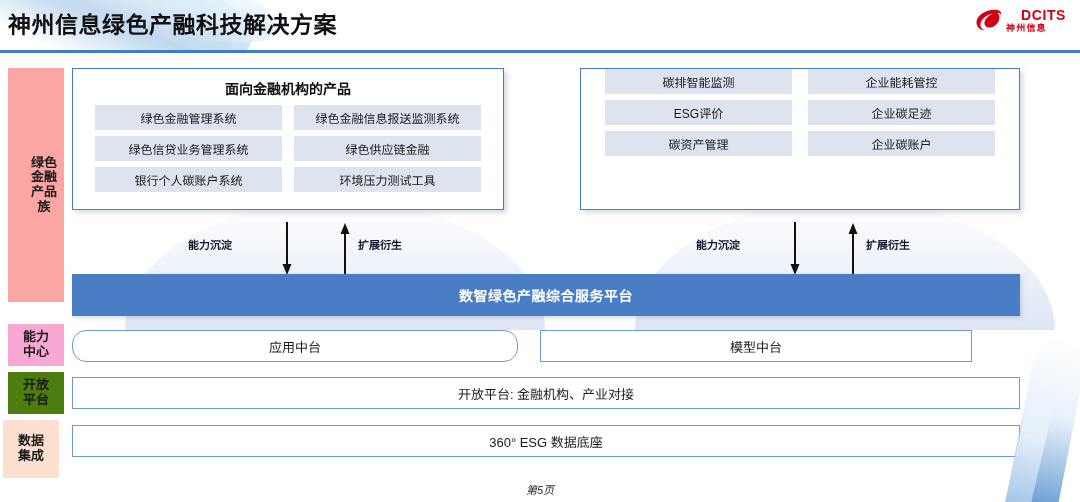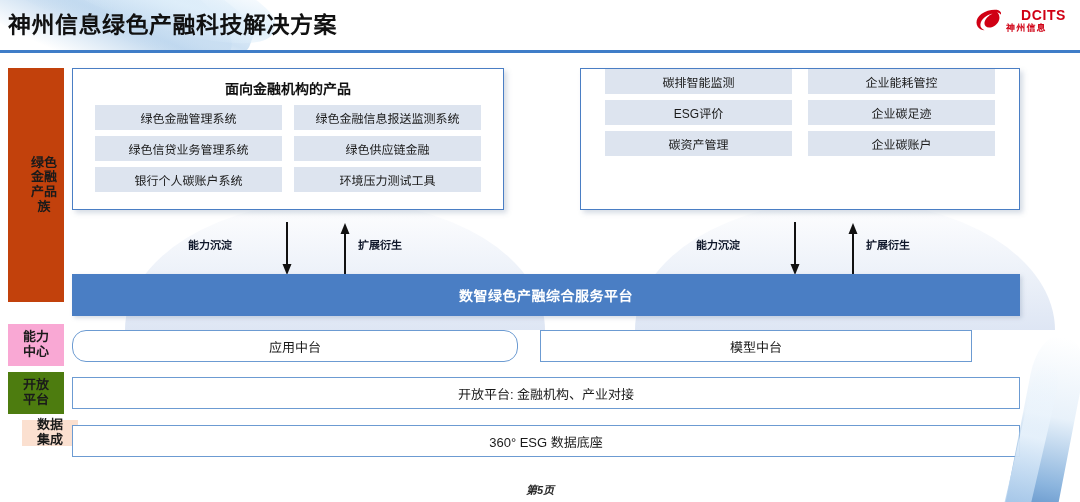--- a/index.html
+++ b/index.html
@@ -141,27 +141,27 @@
     align-items: center;
     justify-content: center;
     text-align: center;
     font-weight: bold;
     color: #1a1a1a;
     line-height: 1.12;
   }
   #side-green {
     left: 8px; top: 68px;
     width: 56px; height: 234px;
-    background: #c2410c;
+    background: #fca5a5;
     font-size: 13px;
     padding-left: 16px;
   }
   #side-capability { left: 8px; top: 324px;  width: 56px; height: 42px; background: #f9a8d4; font-size: 13px; }
   #side-open       { left: 8px; top: 372px;  width: 56px; height: 42px; background: #4d7c0f; font-size: 13px; }
-  #side-data       { left: 22px; top: 420px;  width: 56px; height: 26px; background: #fbe0d0; font-size: 13px; }
+  #side-data       { left: 3px; top: 420px;  width: 56px; height: 58px; background: #fbe0d0; font-size: 13px; }
 
   
   .panel {
     position: absolute;
     top: 68px;
     height: 142px;
     background: #ffffff;
     border: 1.5px solid #4a7ec4;
     box-shadow: 3px 3px 5px rgba(120,140,170,0.30);
   }
@@ -252,21 +252,21 @@
   #data-row  { left: 72px;  top: 425px; width: 948px; height: 32px; }
 
   
   #footer {
     position: absolute;
     left: 0; top: 481px;
     width: 1080px;
     text-align: center;
     font-size: 11px;
     font-style: italic;
-    font-weight: bold;
+    font-weight: normal;
     color: #2a2a2a;
   }
 </style>
 </head>
 <body>
 
 <div id="slide">
 
   <div id="header">
     <div class="hdr-swoosh" id="hdr-swoosh-a"></div>

